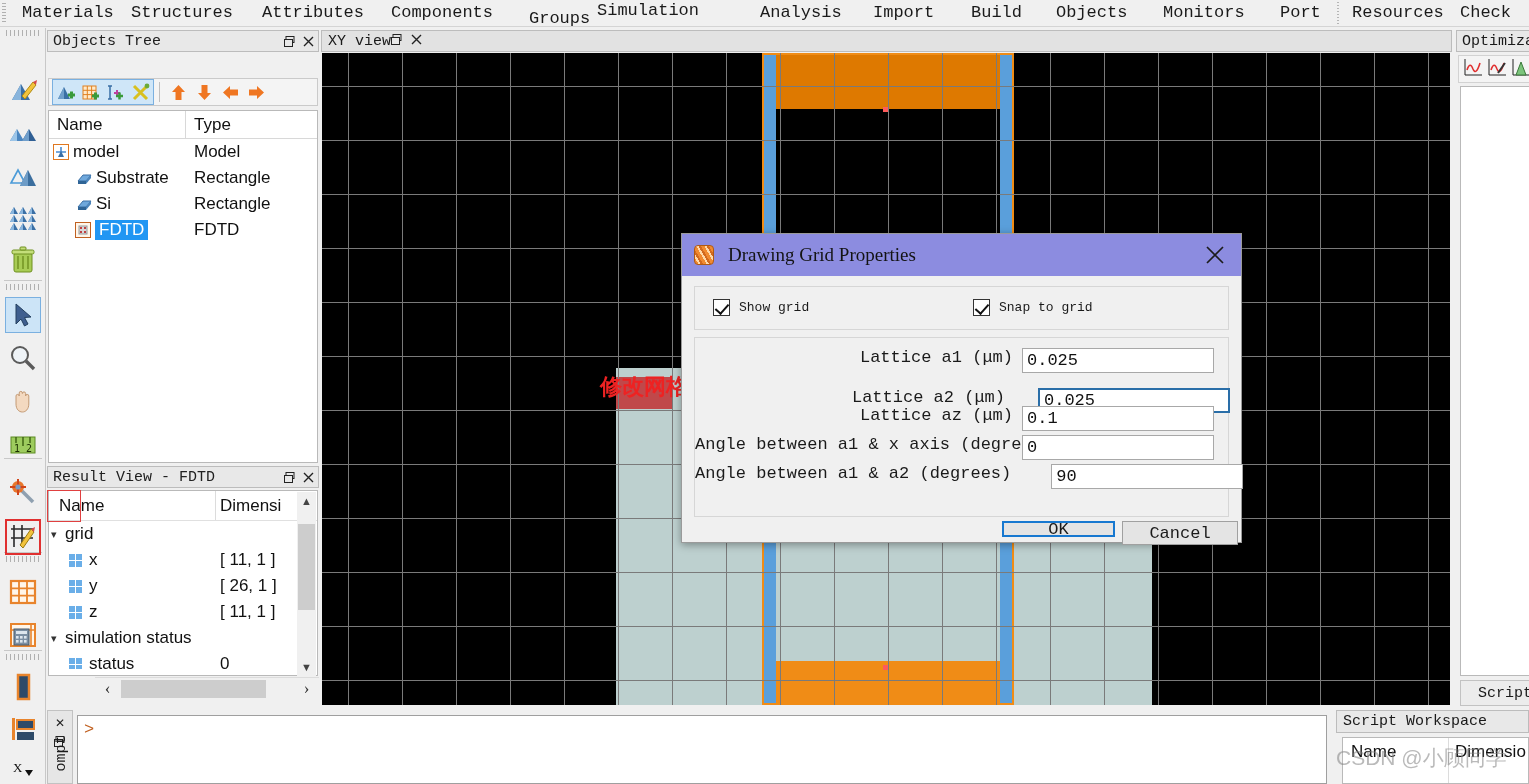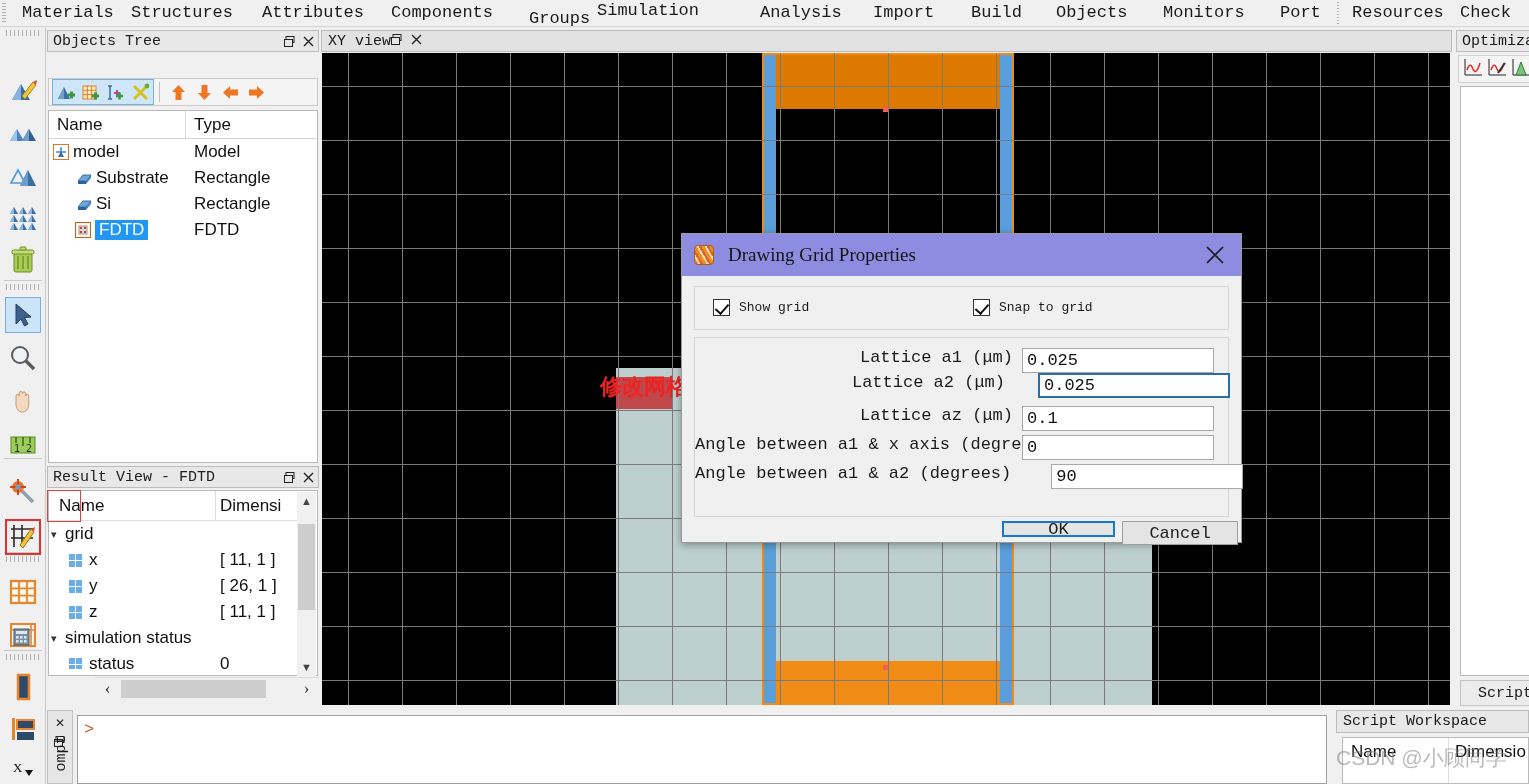--- a/index.html
+++ b/index.html
@@ -897,21 +897,21 @@
             <span class="chk-lbl">Snap to grid</span>
           </div>
         </div>
     </div>
     <div id="dlg-group2">
       <div id="dlg-fields">
           <div class="fld-row" style="top: 10px;">
             <span class="fld-lbl">Lattice a1 (μm)</span>
             <input type="text" class="fld-in" value="0.025" style="">
           </div>
-          <div class="fld-row" style="top: 35px; gap: 24px;">
+          <div class="fld-row" style="top: 50px; gap: 24px;">
             <span class="fld-lbl">Lattice a2 (μm)</span>
             <input type="text" class="fld-in focus" value="0.025" style="">
           </div>
           <div class="fld-row" style="top: 68px;">
             <span class="fld-lbl">Lattice az (μm)</span>
             <input type="text" class="fld-in" value="0.1" style="">
           </div>
           <div class="fld-row" style="top: 97px;">
             <span class="fld-lbl">Angle between a1 &amp; x axis (degrees)</span>
             <input type="text" class="fld-in" value="0" style="">

